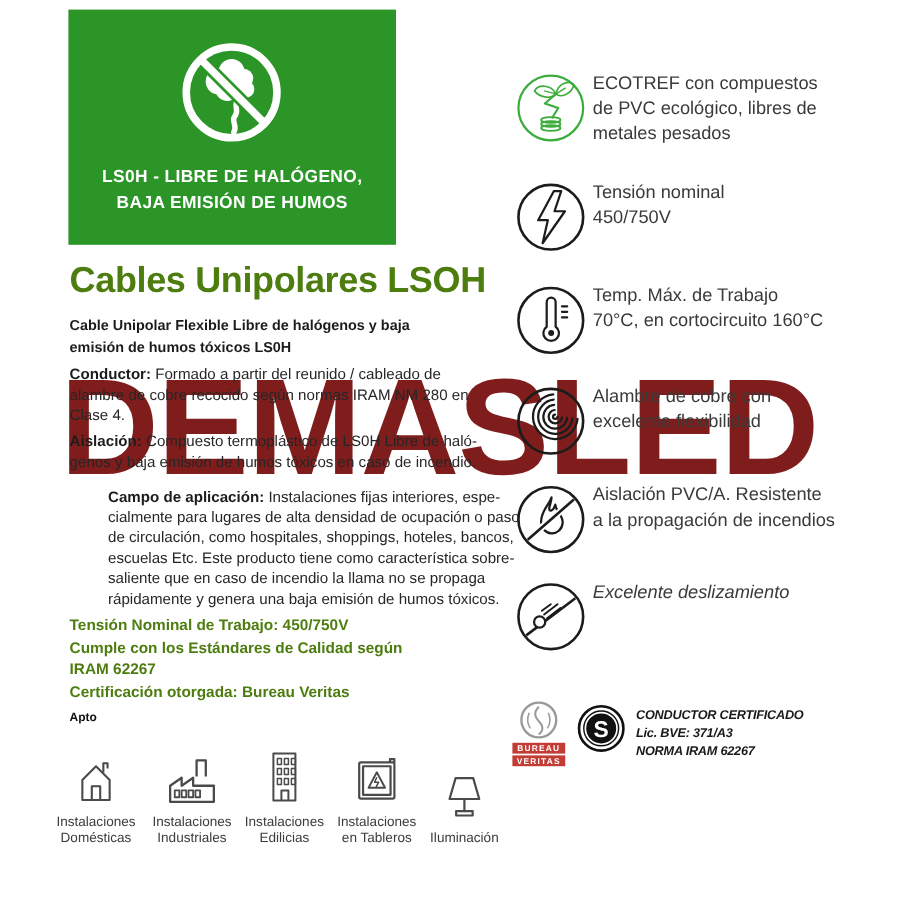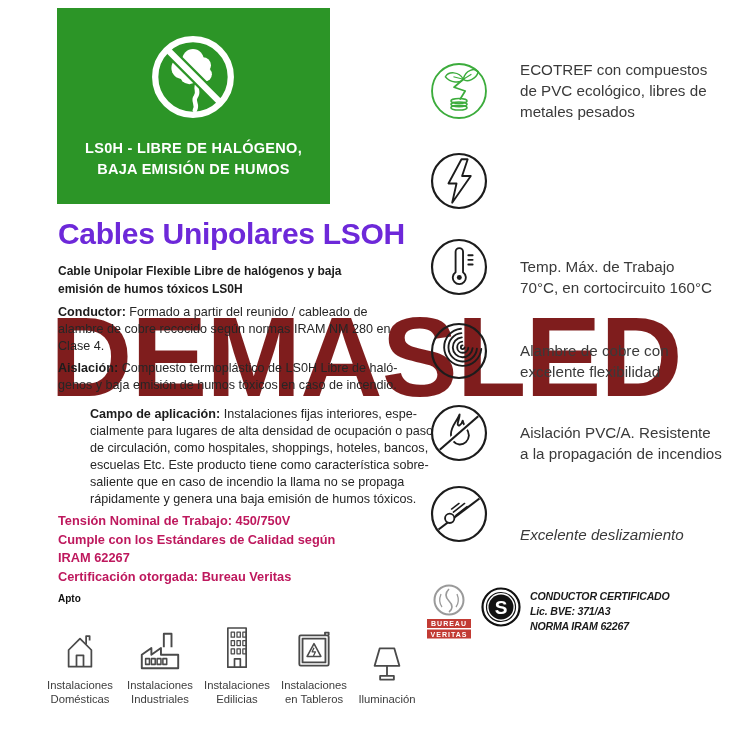--- a/index.html
+++ b/index.html
@@ -20,30 +20,30 @@
     position:absolute; left:57px; top:8px; width:273px; height:196px;
     background:#2c9527; text-align:center;
   }
   .badge svg{position:absolute; left:91px; top:24px;}
   .badge-caption{
     position:absolute; left:0; top:130px; width:273px;
     color:#ffffff; font-weight:bold; font-size:14.5px; line-height:21px;
     white-space:pre-line; letter-spacing:0.3px;
   }
   
-  .title{position:absolute; left:58px; top:217px; font-size:30px; font-weight:bold; color:#6d28d9; letter-spacing:-0.3px;}
+  .title{position:absolute; left:58px; top:217px; font-size:30px; font-weight:bold; color:#4d7c0f; letter-spacing:-0.3px;}
   .subtitle{position:absolute; left:58px; top:263px; width:372px; font-size:12px; font-weight:bold; line-height:17.5px; white-space:pre-line; color:#1c1c1c;}
   .para{position:absolute; left:58px; width:380px; font-size:12.6px; line-height:17px; color:#262626;}
   .para .plabel{font-weight:bold; color:#1c1c1c;}
   .para .ptext{white-space:pre-line;}
   .p1{top:304px;} .p2{top:360px;} .p3{top:406px;margin-left:32px;}
-  .specs{position:absolute; left:58px; top:512px; font-size:12.8px; font-weight:bold; line-height:18.5px; white-space:pre-line; color:#be185d;}
+  .specs{position:absolute; left:58px; top:512px; font-size:12.8px; font-weight:bold; line-height:18.5px; white-space:pre-line; color:#4d7c0f;}
   .apto{position:absolute; left:58px; top:593px; font-size:10px; font-weight:bold; color:#111;}
   
-  .feature{position:absolute; left:428px; width:300px; display:flex; align-items:flex-end; gap:30px; min-height:62px;}
+  .feature{position:absolute; left:428px; width:300px; display:flex; align-items:flex-start; gap:4px; min-height:62px;}
   .f1{top:59px;} .f2{top:150px;} .f3{top:236px;} .f4{top:320px;} .f5{top:402px;} .f6{top:483px;font-style:italic;}
   .feature-icon{flex:0 0 62px; width:62px; height:62px;}
   .feature-text{font-size:15.2px; line-height:21px; color:#3a3a3a; white-space:pre-line;}
   
   .cert{position:absolute; left:426px; top:582px; display:flex; align-items:flex-start; gap:9px;}
   .cert-text{margin-top:7px; font-size:10.6px; font-weight:bold; line-height:15px; color:#1a1a1a; white-space:pre-line; letter-spacing:-0.2px;font-style:italic;}
   
   .suitable{position:absolute; left:40px; top:623px; display:flex; align-items:flex-end;}
   .suit-col{display:flex; flex-direction:column; align-items:center; justify-content:flex-end;}
   .c1{width:80px;} .c2{width:80px;} .c3{width:74px;} .c4{width:80px;} .c5{width:66px;}
@@ -114,20 +114,22 @@
       <div class="feature-text">ECOTREF con compuestos
 de PVC ecológico, libres de
 metales pesados</div>
     </div>
 
     <div class="feature f2">
       <svg class="feature-icon" viewBox="0 0 100 100">
         <circle cx="50" cy="50" r="43.5" fill="none" stroke="#1c1c1c" stroke-width="3.5"></circle>
         <path d="M54 15 L33 54 L46 54 L39 85 L69 42 L55 42 L64 15 Z" fill="none" stroke="#1c1c1c" stroke-width="3" stroke-linejoin="round"></path>
       </svg>
+      <div class="feature-text">Tensión nominal
+450/750V</div>
     </div>
 
     <div class="feature f3">
       <svg class="feature-icon" viewBox="0 0 100 100">
         <circle cx="50" cy="50" r="43.5" fill="none" stroke="#1c1c1c" stroke-width="3.5"></circle>
         <path d="M44.5 58.5 V25.5 a6 6 0 0 1 12 0 V58.5 a10.5 10.5 0 1 1 -12 0 Z" fill="none" stroke="#1c1c1c" stroke-width="3" stroke-linejoin="round"></path>
         <circle cx="50.5" cy="67" r="4" fill="#1c1c1c"></circle>
         <line x1="65" y1="31" x2="72" y2="31" stroke="#1c1c1c" stroke-width="3" stroke-linecap="round"></line>
         <line x1="65" y1="38.5" x2="72" y2="38.5" stroke="#1c1c1c" stroke-width="3" stroke-linecap="round"></line>
         <line x1="65" y1="46" x2="72" y2="46" stroke="#1c1c1c" stroke-width="3" stroke-linecap="round"></line>

